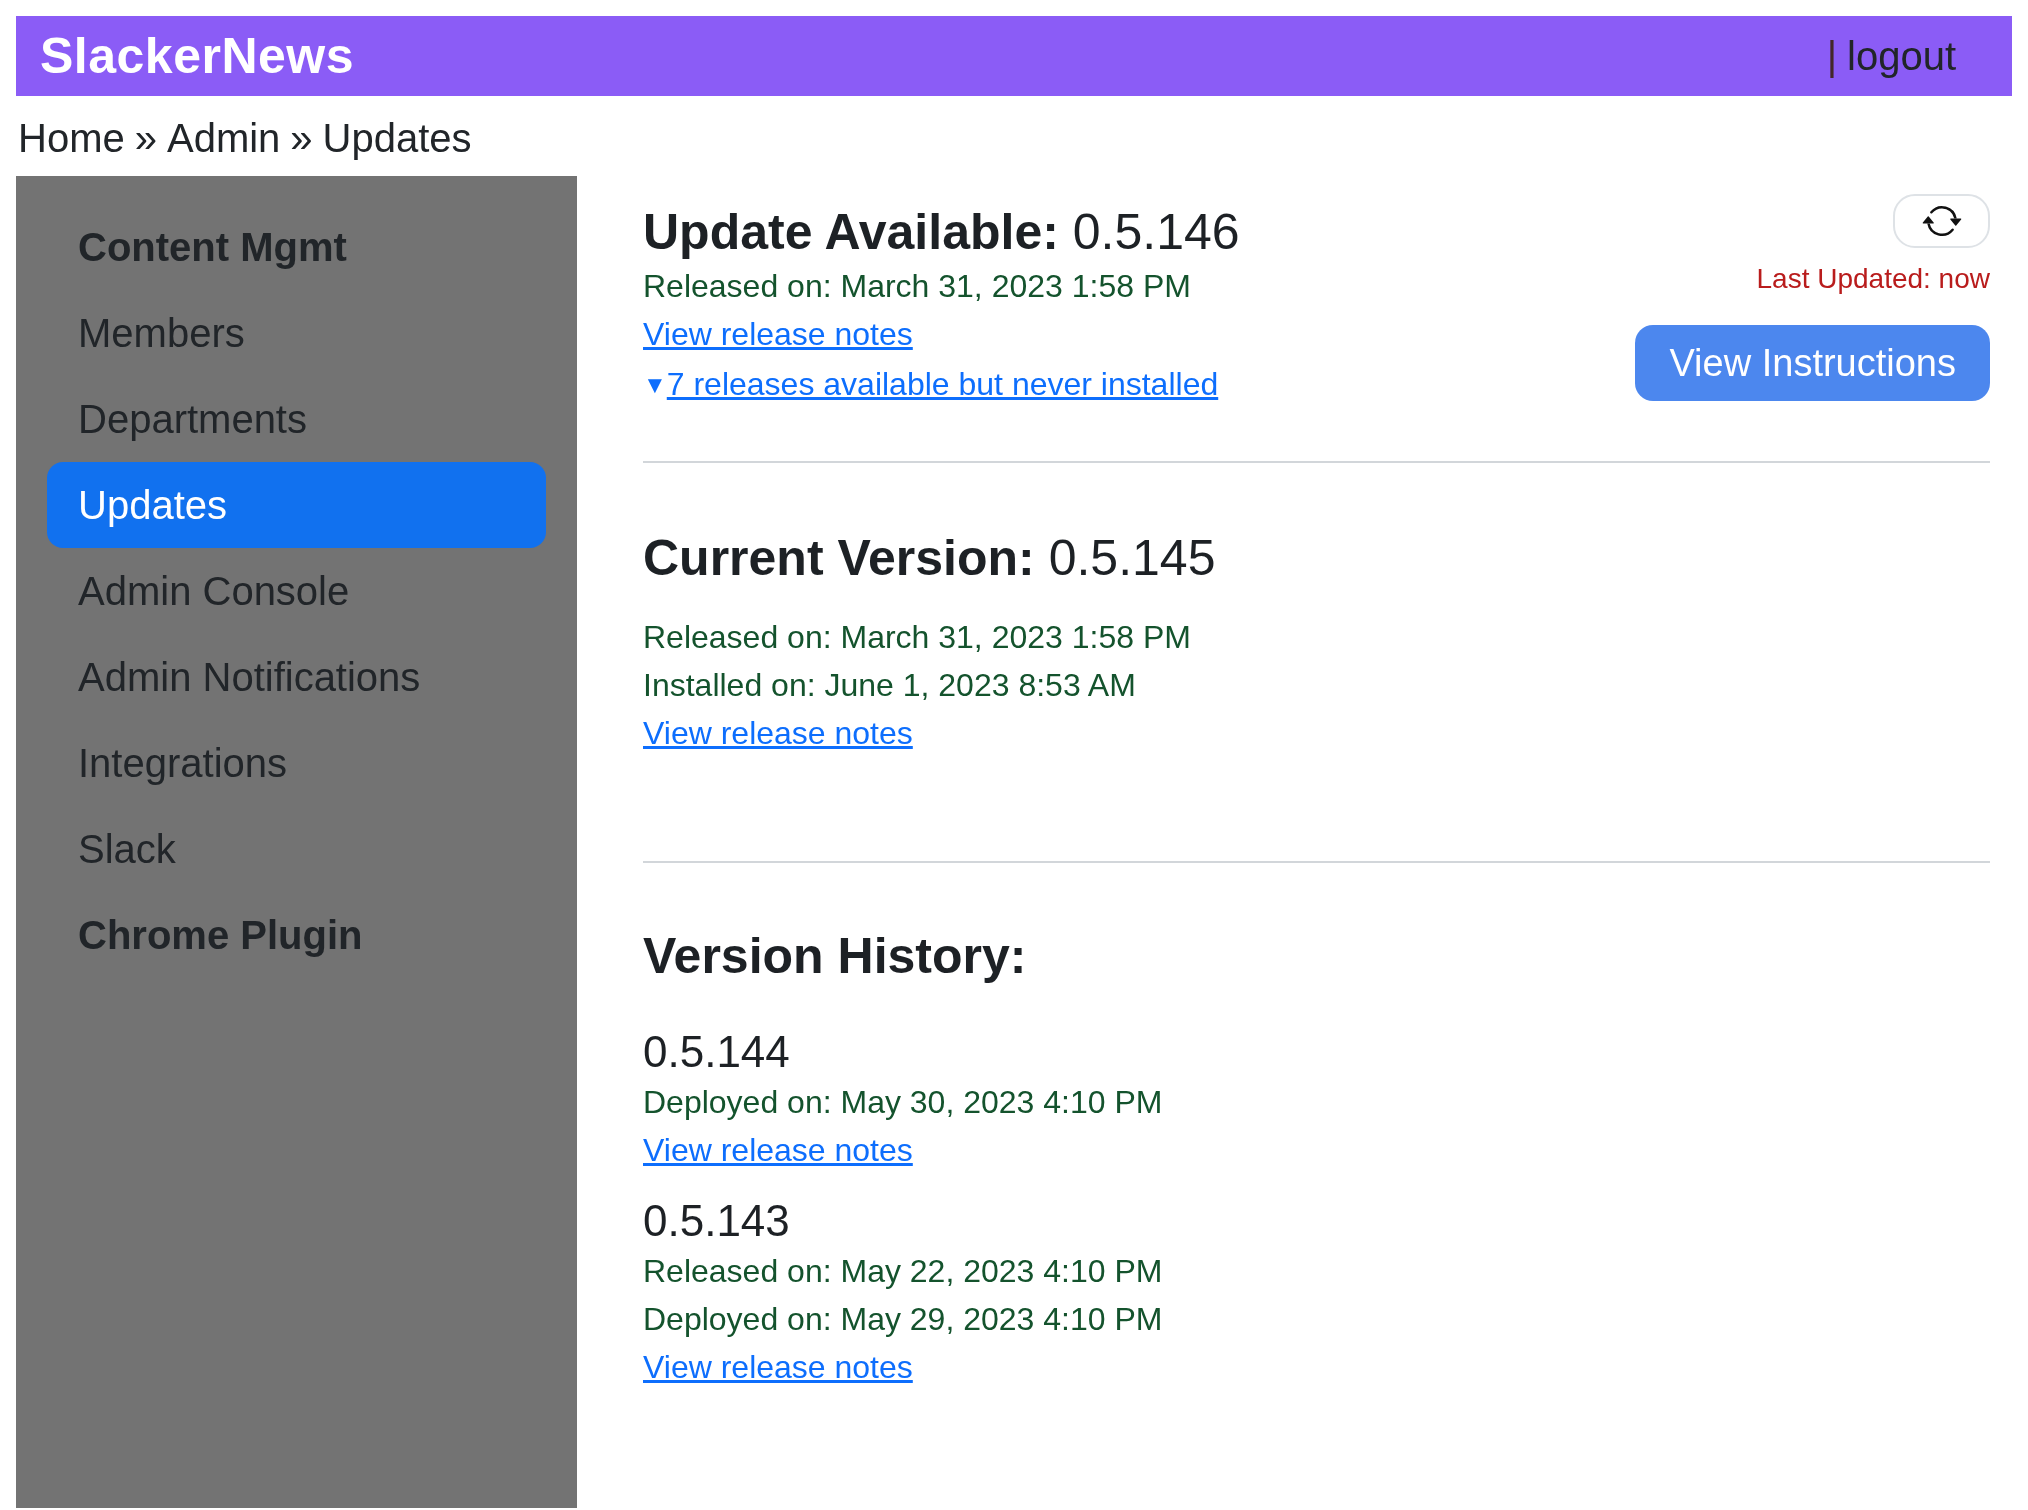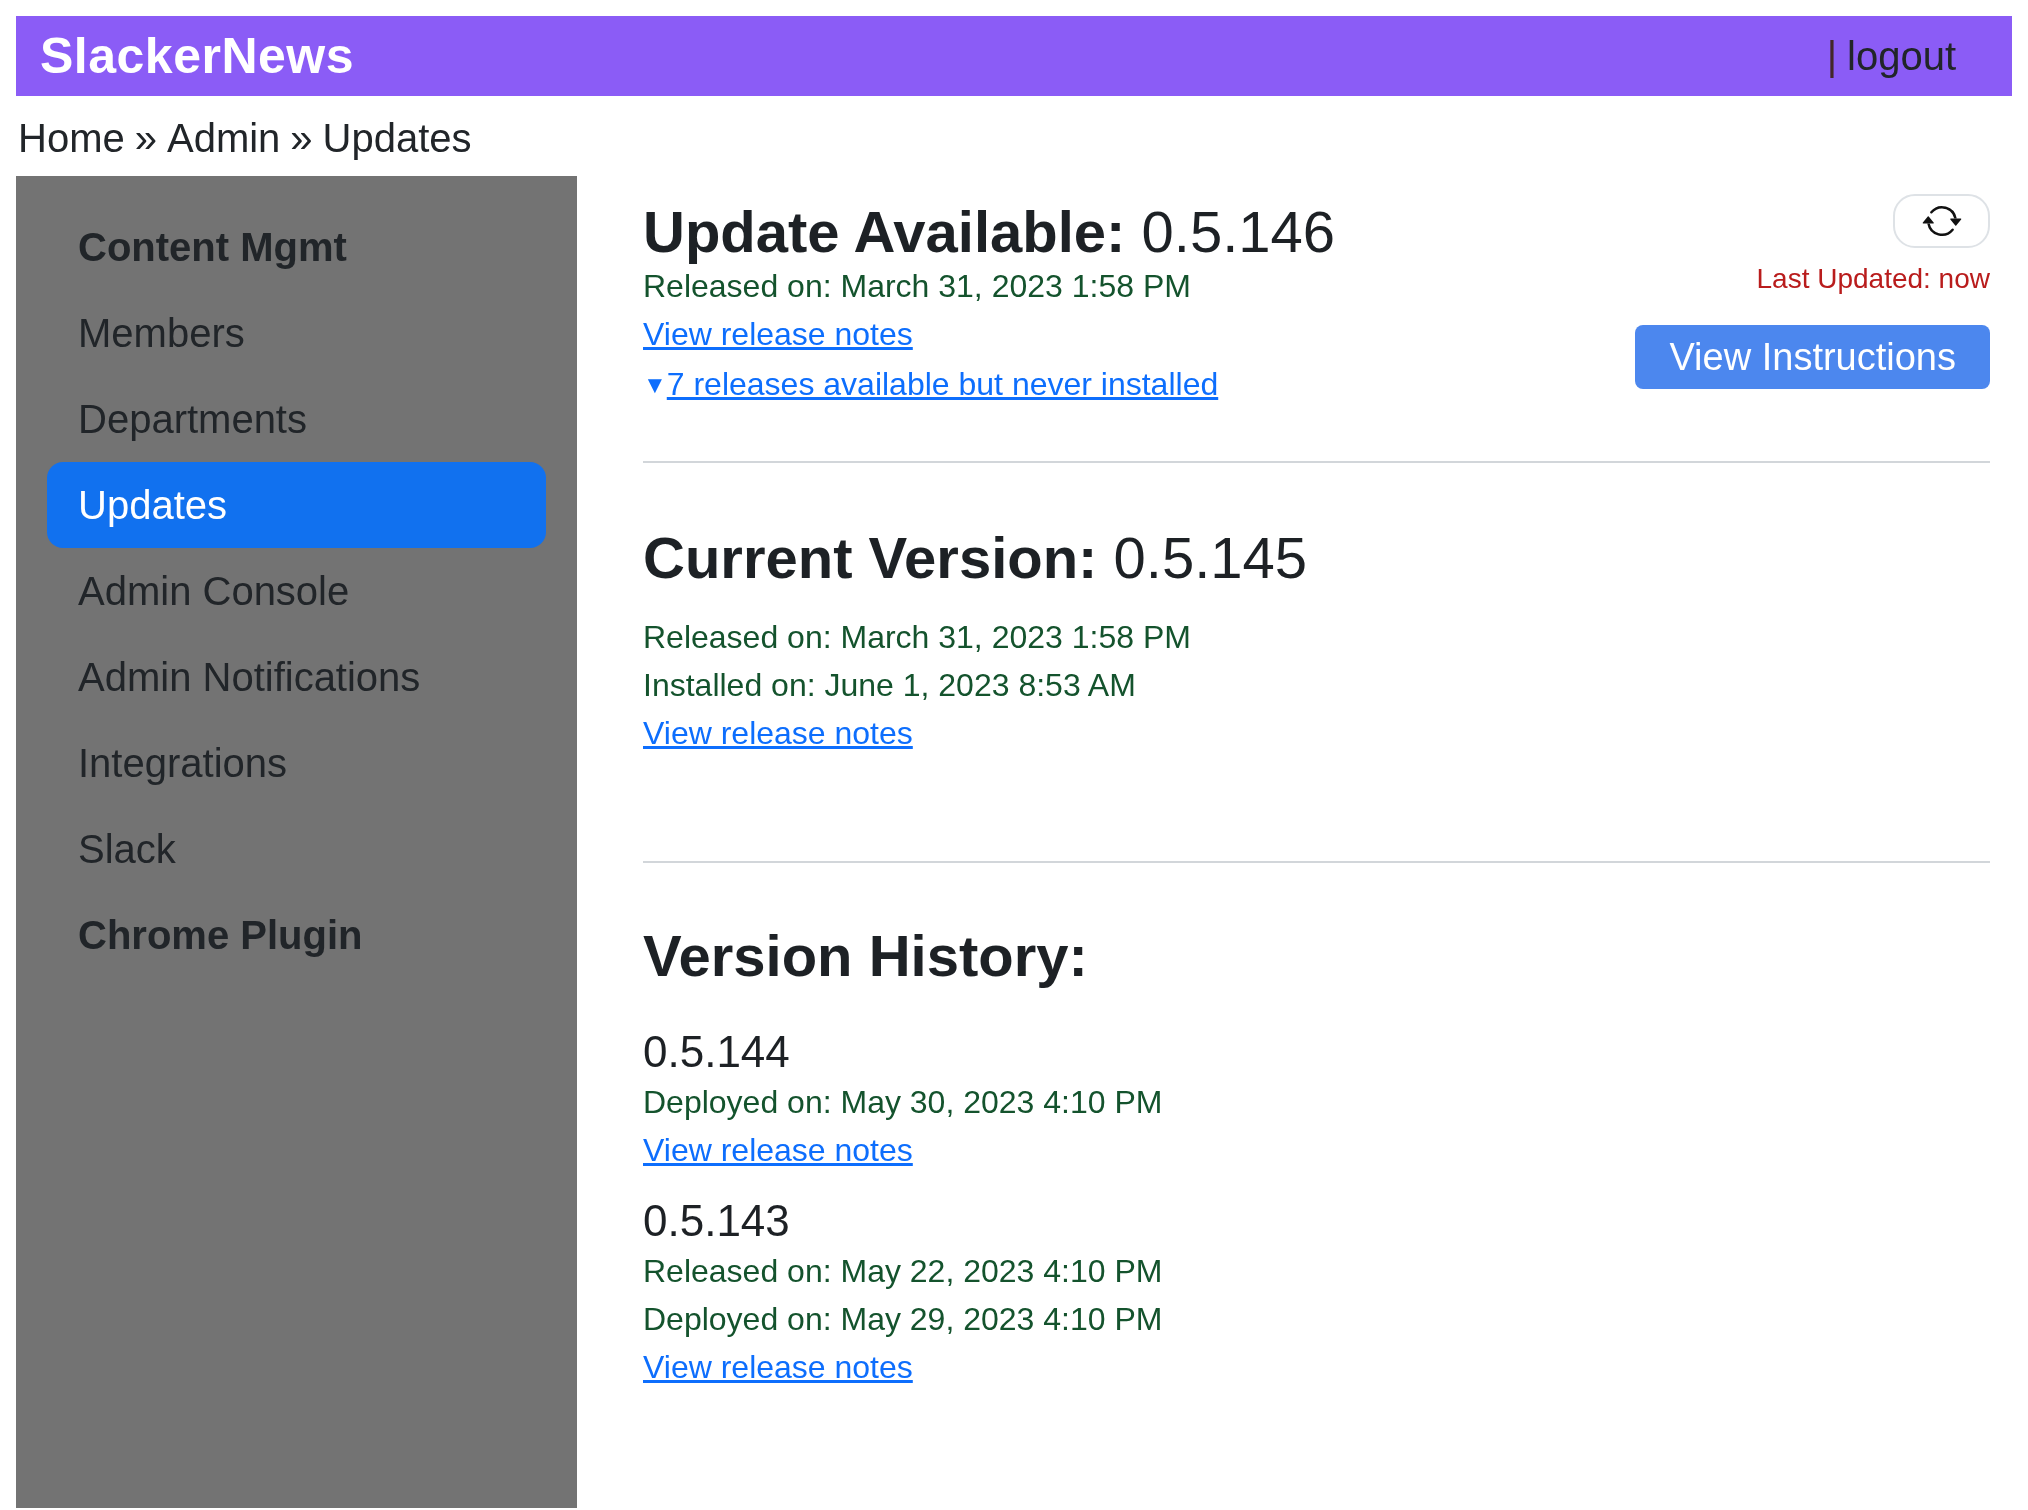--- a/index.html
+++ b/index.html
@@ -69,21 +69,21 @@
     color: #ffffff;
   }
 
   .content {
     flex: 1;
     padding: 0 22px 0 66px;
   }
   .section-head { display: flex; justify-content: space-between; align-items: flex-start; }
 
   h1.sec-title {
-    font-size: 58px;
+    font-size: 50px;
     line-height: 60px;
     margin: 26px 0 0 0;
     font-weight: 700;
     color: #1d2125;
   }
   h1.sec-title .ver { font-weight: 400; }
   .cv-title { margin-top: 65px !important; margin-bottom: 25px !important; }
   .vh-title { margin-top: 63px !important; margin-bottom: 40px !important; }
 
   .body-line {
@@ -138,25 +138,25 @@
   }
   .refresh-btn svg { width: 40px; height: 40px; fill: #111111; }
   .last-updated {
     font-size: 28px;
     line-height: 34px;
     margin: 14px 0 29px 0;
     color: #b91c1c;
   }
   .instructions-btn {
     min-width: 284px;
-    height: 64px;
+    height: 76px;
     background: #4c87ee;
     color: #ffffff;
     border: none;
-    border-radius: 8px;
+    border-radius: 18px;
     font-size: 38px;
     font-family: "Liberation Sans", sans-serif;
     padding: 0 34px;
     cursor: pointer;
   }
 
   
   .version-num {
     font-size: 44px;
     line-height: 52px;

